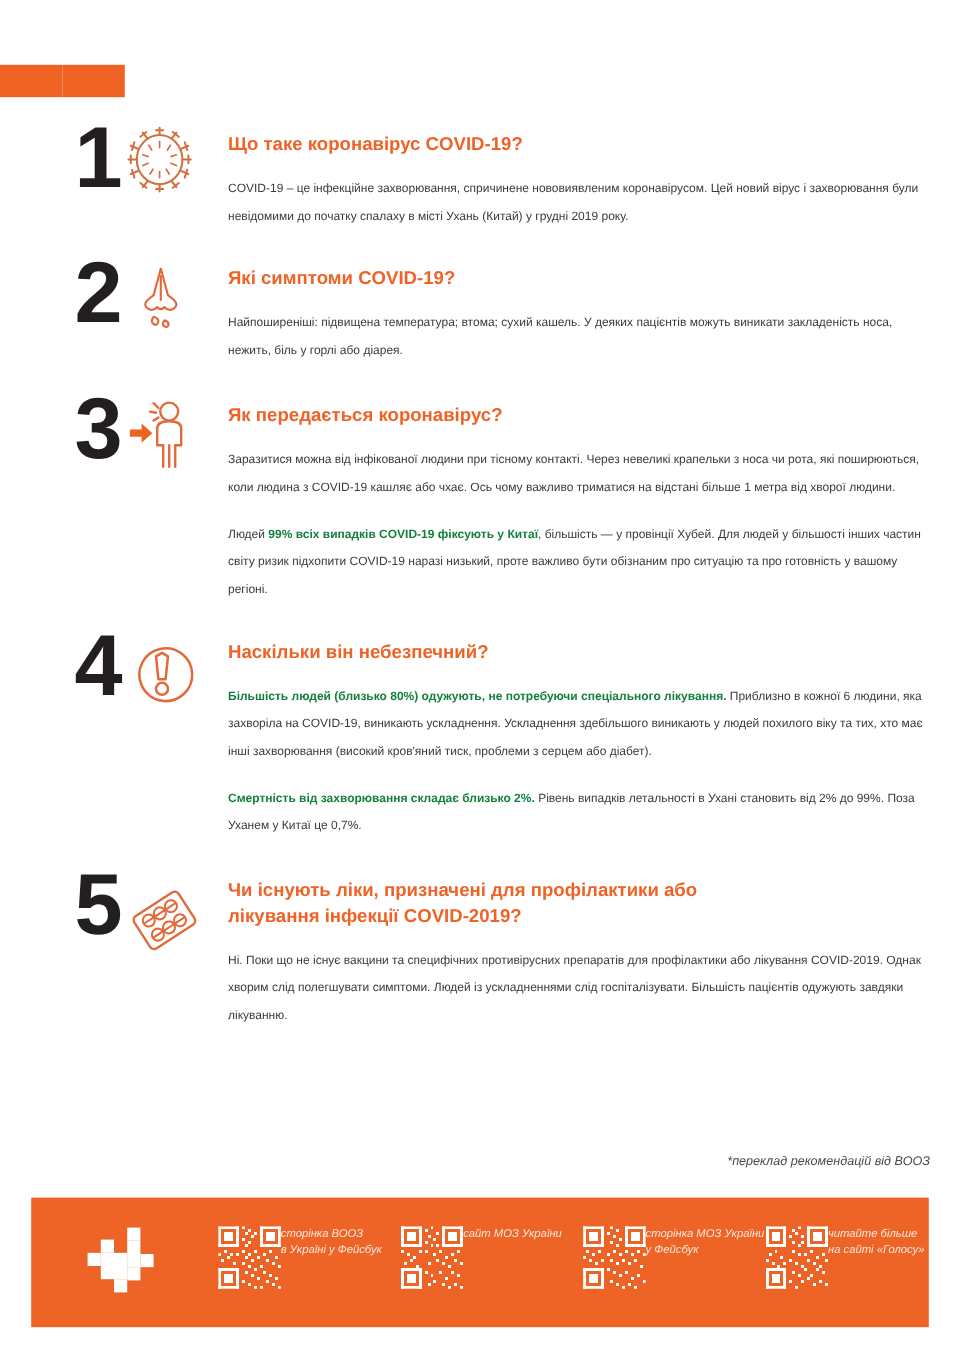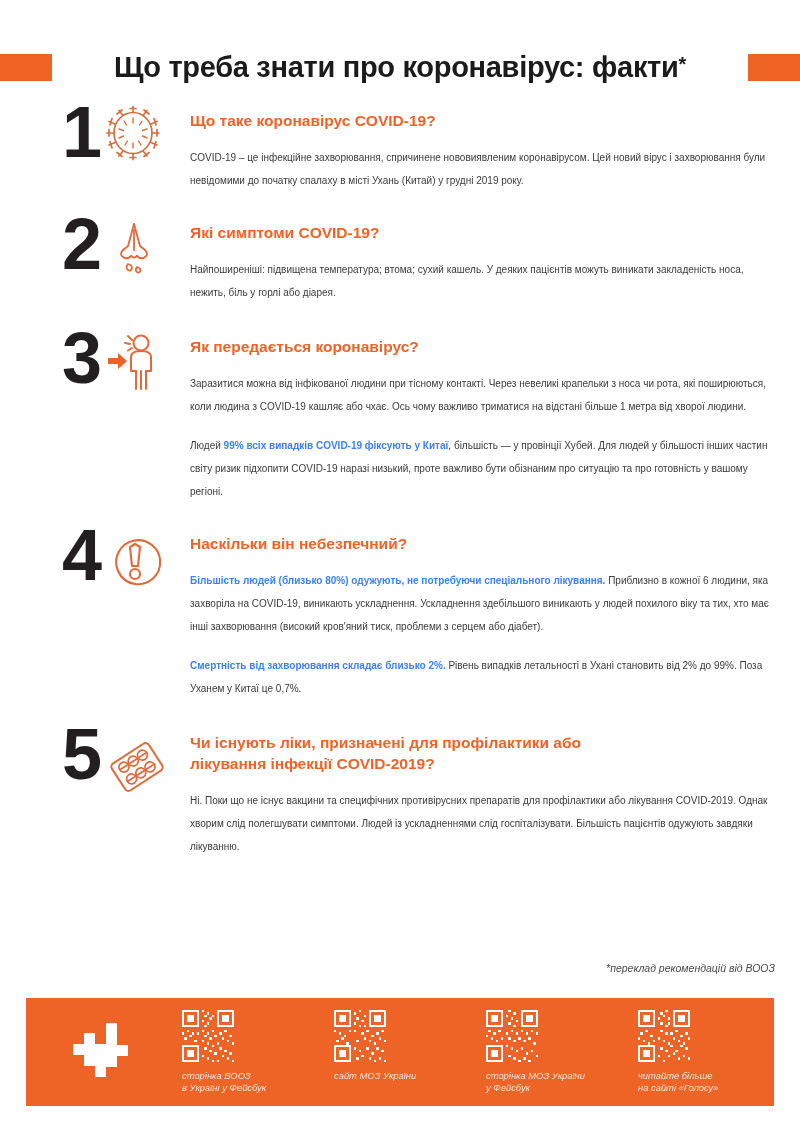--- a/index.html
+++ b/index.html
@@ -97,21 +97,21 @@
     line-height: 21px;
     margin-bottom: 15px;
   }
   .ftext {
     color: #3b3b3b;
     font-size: 10px;
     line-height: 23px;
     margin-bottom: 16px;
   }
   .ftext:last-child { margin-bottom: 0; }
-  .ftext b { color: #3b82f6; font-weight: bold; }
+  .ftext b { color: #15803d; font-weight: bold; }
 
   
   .footnote {
     position: absolute;
     top: 962px;
     left: 0;
     width: 800px;
     text-align: right;
     padding-right: 25px;
     font-size: 10.5px;
@@ -141,21 +141,21 @@
     flex: 1 1 auto;
     display: flex;
     justify-content: space-between;
     align-items: flex-start;
     padding-right: 22px;
     padding-left: 6px;
   }
   .qr-item {
     width: 152px;
     display: flex;
-    flex-direction: column;
+    flex-direction: row;
     align-items: flex-start;
   }
   .qr-box {
     width: 52px;
     height: 52px;
     margin-bottom: 8px;
   }
   .qr-cap {
     font-size: 9.4px;
     font-style: italic;
@@ -164,23 +164,20 @@
     white-space: pre-line;
   }
 </style>
 </head>
 <body>
 
 <div class="page">
 
   <div class="header">
     <div class="hdr-bar-left"></div>
-    <div class="hdr-title">
-      <span>Що треба знати про коронавірус: факти</span><span class="star">*</span>
-    </div>
     <div class="hdr-bar-right"></div>
   </div>
 
   <div class="facts">
 
     <div class="fact" style="margin-bottom:28px;">
       <div class="numblock">
         <div class="num">1</div>
         <div class="ficon">
           <svg width="58" height="58" viewBox="0 0 58 58">

